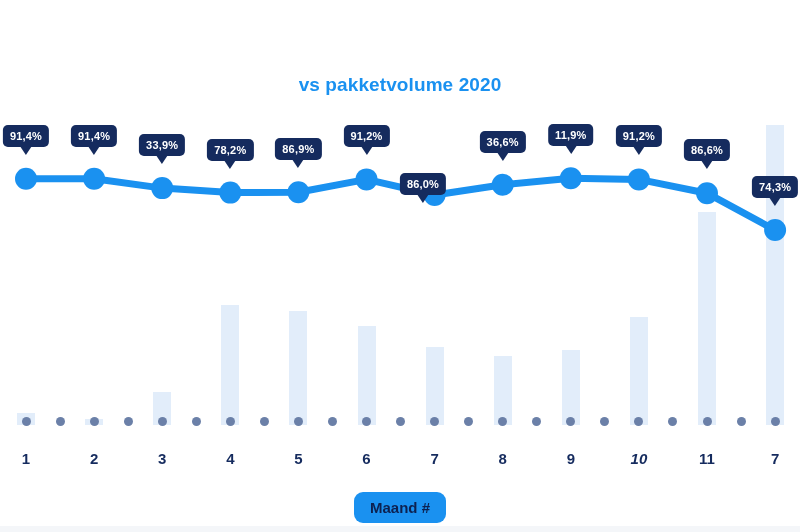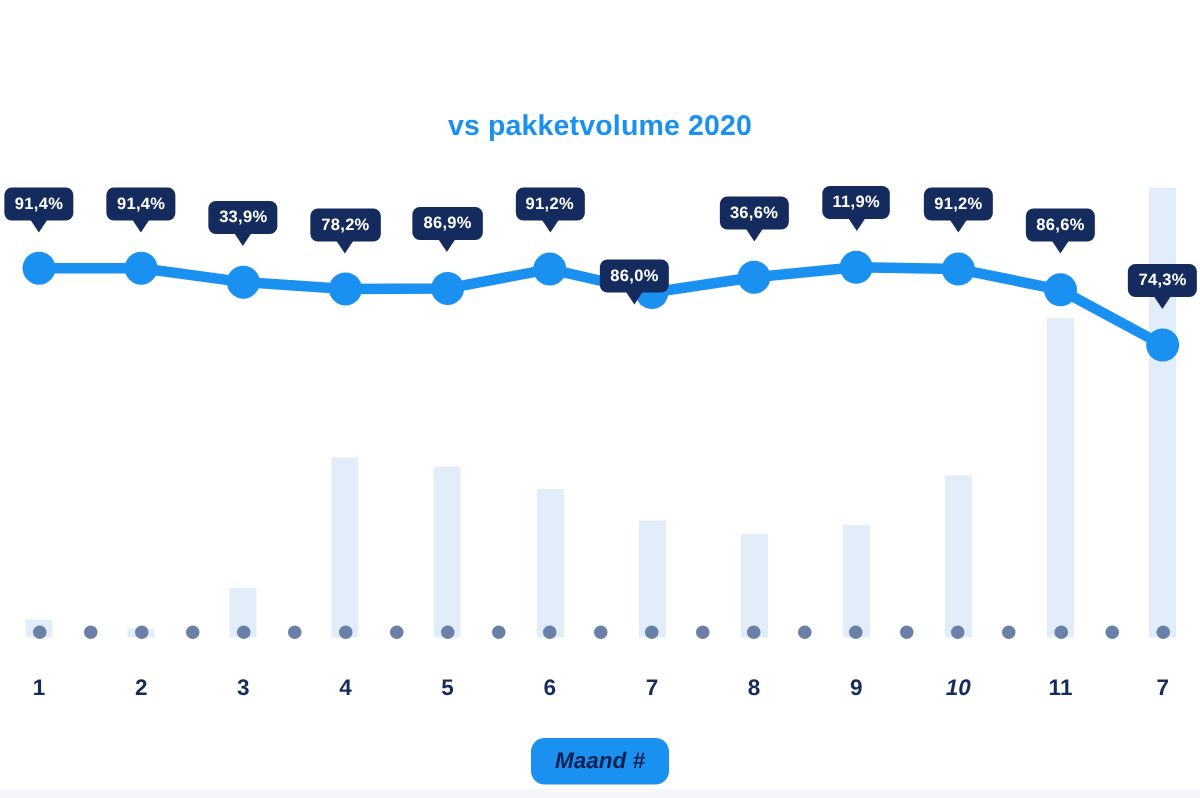--- a/index.html
+++ b/index.html
@@ -140,21 +140,20 @@
     text-align: center;
   }
   #axis-title {
     display: inline-block;
     background: #1a91f0;
     color: #0d2150;
     font-size: 15px;
     font-weight: bold;
     padding: 7px 16px;
     border-radius: 9px;
-    font-style: italic;
   }
 
   
   #bottom-strip {
     position: absolute;
     left: 0;
     bottom: 0;
     width: 800px;
     height: 6px;
     background: #f4f6f9;

